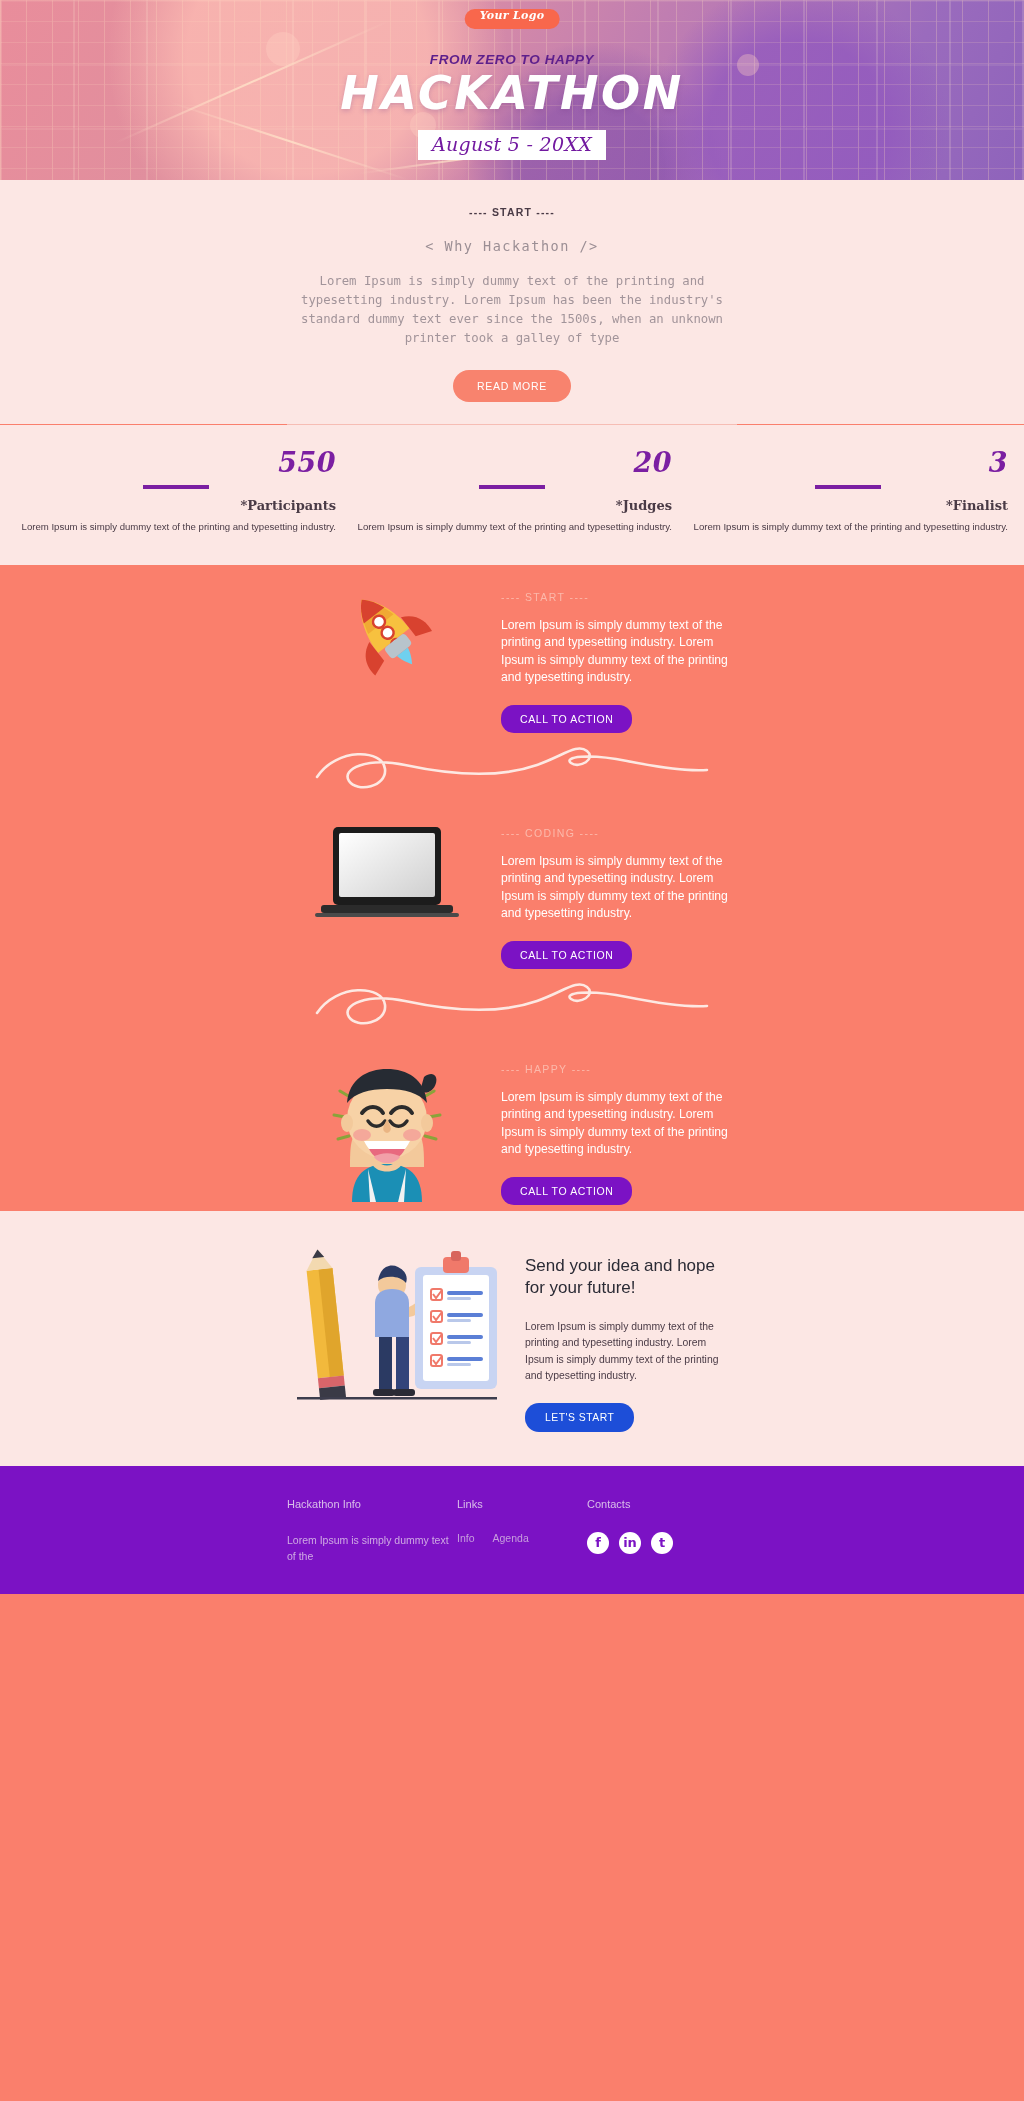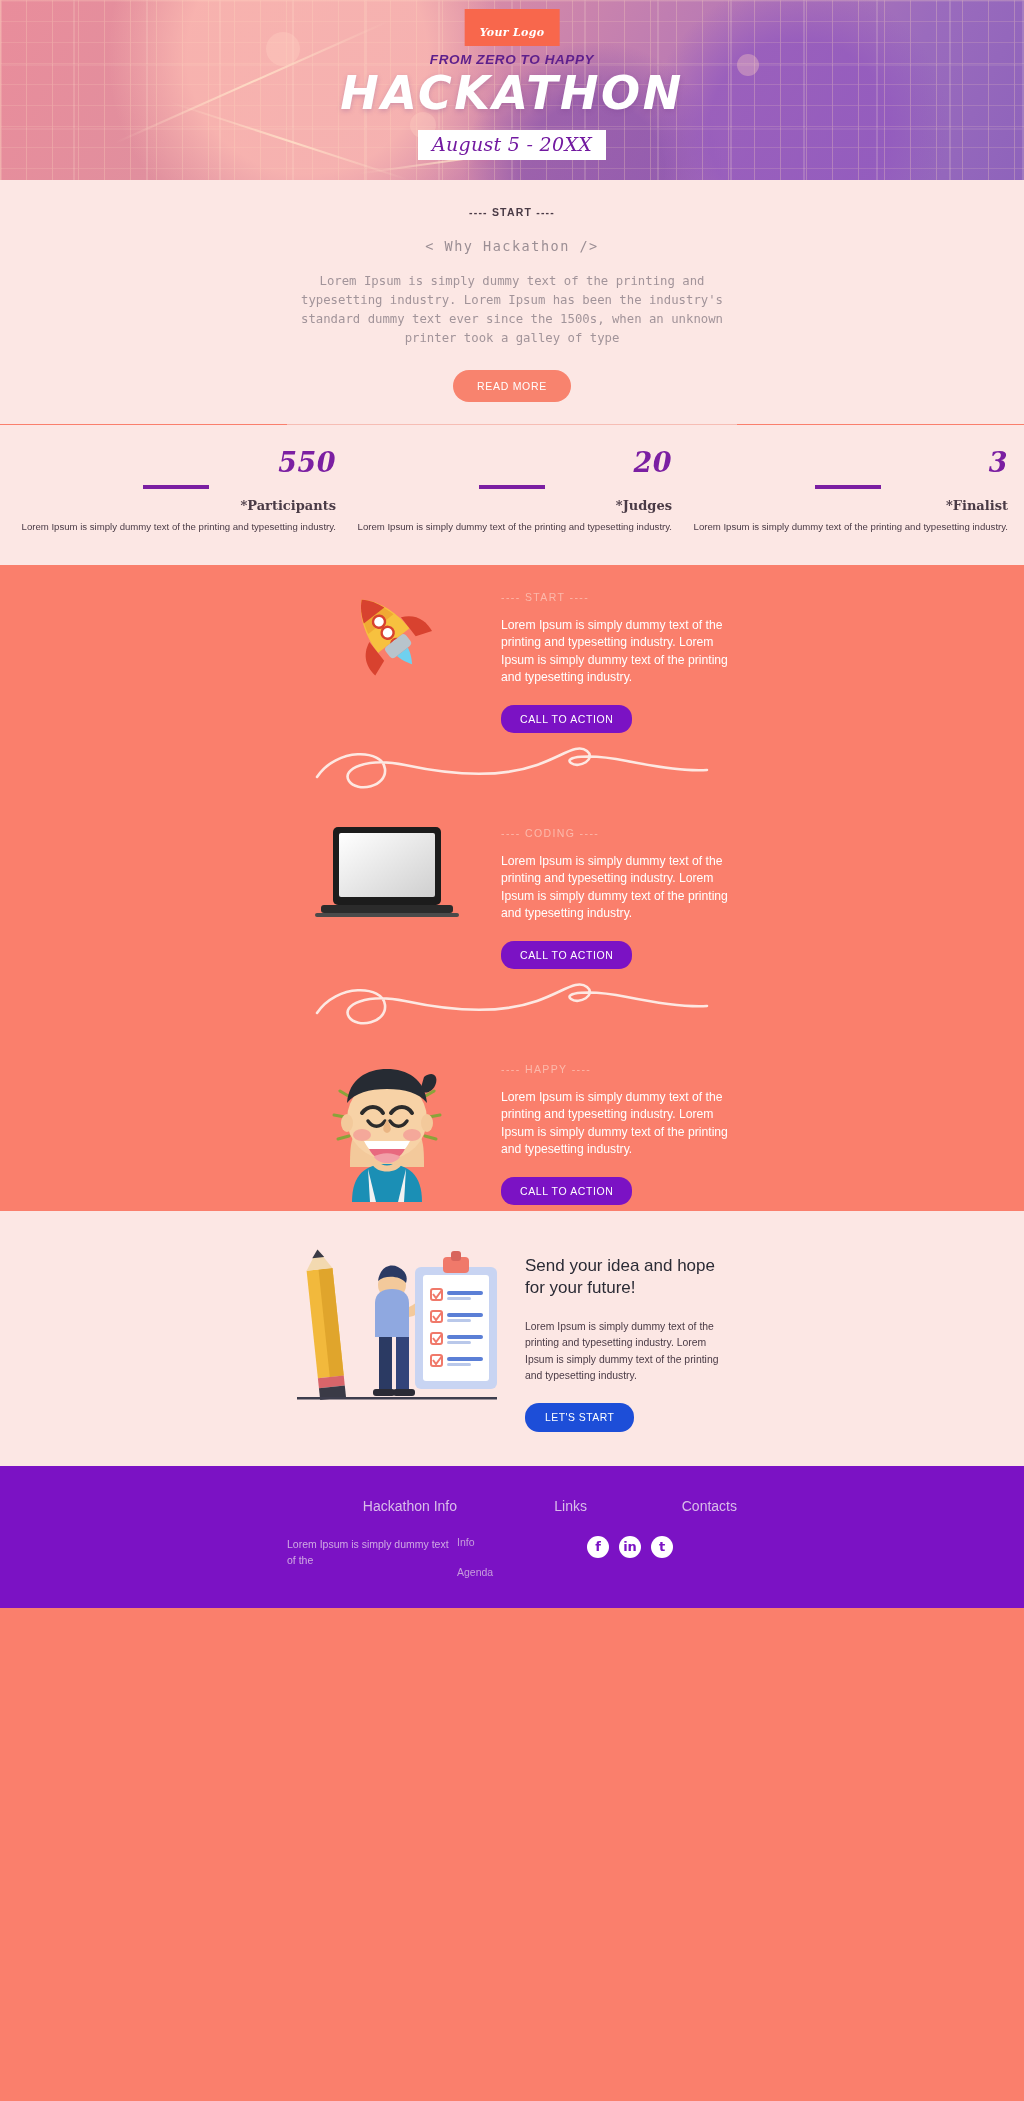--- a/index.html
+++ b/index.html
@@ -49,21 +49,21 @@
     background: #ff4f8b; box-shadow: 0 0 9px 3px rgba(255,79,139,.55);
     left: 47%; top: 80%;
   }
   .hero-bokeh { position: absolute; border-radius: 50%; background: rgba(255,210,195,.35); }
 
   .hero-inner { position: relative; width: 450px; margin: 0 auto; height: 100%; }
 
   .logo-pill {
     position: absolute; left: 50%; top: 9px; transform: translateX(-50%);
     background: #f8674c; color: #fff; border: none;
-    border-radius: 0; padding: 17px 15px 7px;
+    border-radius: 12px; padding: 0 15px 7px;
     font-family: "DejaVu Serif", serif; font-weight: bold; font-size: 11px;
     font-style: italic; letter-spacing: .3px; cursor: pointer;
   }
   .kicker {
     position: absolute; top: 52px; width: 100%; text-align: center;
     font-size: 13.5px; font-weight: bold; font-style: italic;
     letter-spacing: .6px; color: #5d1f8c;
   }
   .hero-title {
     position: absolute; top: 66px; width: 100%; text-align: center;
@@ -153,23 +153,23 @@
     font-size: 10.4px; letter-spacing: .5px; cursor: pointer;
     font-family: "Liberation Sans", sans-serif;
   }
 
   
   .footer { background: #7b12c4; padding: 32px 0 30px; }
   .footer-inner { width: 450px; margin: 0 auto; display: flex; }
   .f-col-1 { flex: 0 0 170px; }
   .f-col-2 { flex: 0 0 130px; }
   .f-col-3 { flex: 1; }
-  .f-head { font-size: 14px; color: #d9bde9; margin-bottom: 22px; text-align: right; }
+  .f-head { font-size: 11px; color: #d9bde9; margin-bottom: 22px; }
   .f-text { font-size: 10.5px; line-height: 16px; color: #cfa9e3; }
-  .f-links { display: flex; gap: 18px; flex-direction: column; }
+  .f-links { display: flex; gap: 18px; }
   .f-link { font-size: 10.5px; color: #c79ddd; cursor: pointer; }
   .socials { display: flex; gap: 10px; margin-top: 4px; }
   .soc {
     width: 22px; height: 22px; border-radius: 50%; background: #fff;
     display: flex; align-items: center; justify-content: center; cursor: pointer;
     color: #7b12c4; font-weight: bold; font-size: 13px;
     font-family: "DejaVu Sans", sans-serif;
   }
 </style>
 </head>

